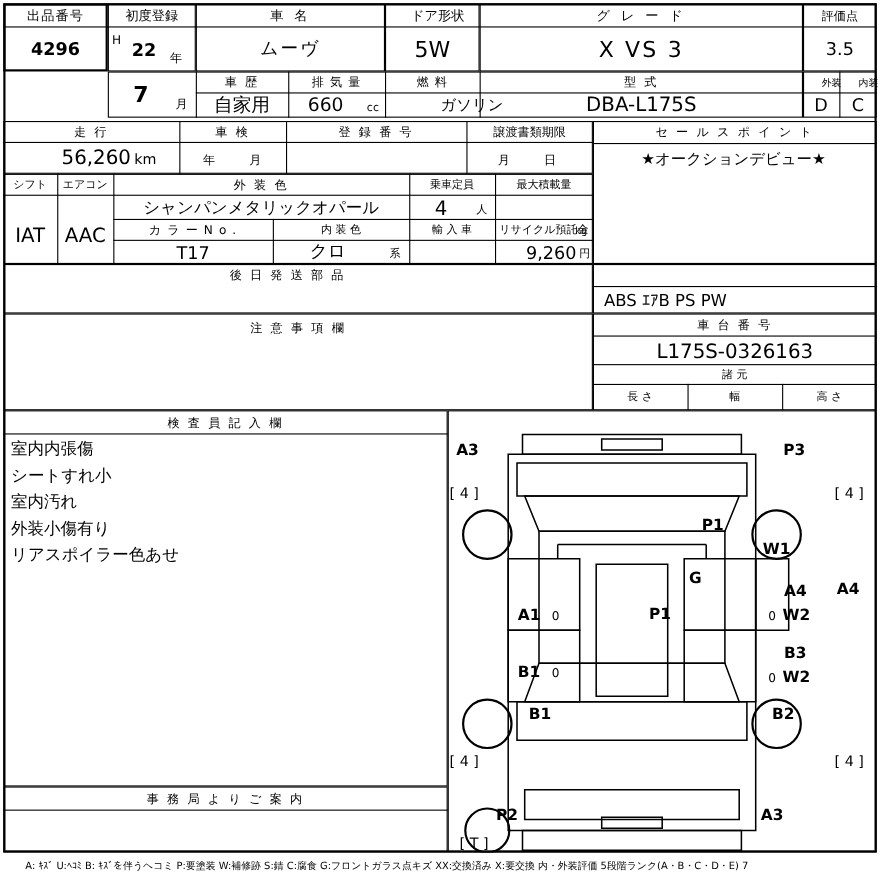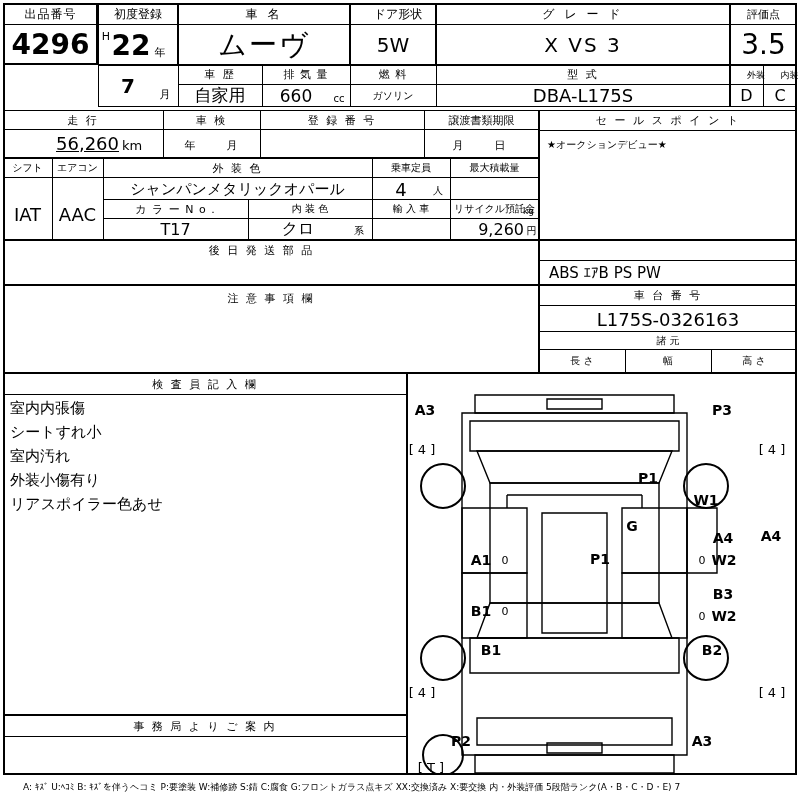--- a/index.html
+++ b/index.html
@@ -11,27 +11,27 @@
     -webkit-font-smoothing:none;
   }
   .sheet{position:relative;width:800px;height:800px;box-sizing:border-box;}
   .bx{position:absolute;box-sizing:border-box;border:1px solid #000;}
   .lbl{position:absolute;box-sizing:border-box;display:flex;align-items:center;justify-content:center;white-space:nowrap;}
   .t9{font-size:9px;padding-left:19px;}
   .t10{font-size:10px;}
   .t11{font-size:11px;}
   .t12{font-size:12px;}
   .t13{font-size:13px;}
-  .t14{font-size:10px;}
+  .t14{font-size:14px;margin-left:36px;}
   .t15{font-size:15px;}
   .t16{font-size:16px;}
   .t17{font-size:17px;}
   .t18{font-size:18px;}
   .t20{font-size:20px;}
-  .t22{font-size:28px;}
+  .t22{font-size:16px;}
   .left{justify-content:flex-start;}
   .right{justify-content:flex-end;}
   .sp1{letter-spacing:1px;}
   .sp2{letter-spacing:2px;}
   .sp3{letter-spacing:3px;}
   .vline{position:absolute;width:1px;background:#000;}
   .hline{position:absolute;height:1px;background:#000;}
   svg{display:block;}
   .dmg{position:absolute;display:flex;align-items:center;justify-content:center;font-size:14px;font-weight:bold;}
   .dmgsm{position:absolute;display:flex;align-items:center;justify-content:center;font-size:11px;}
@@ -104,21 +104,21 @@
   <div class="lbl t16" style="left:730px;top:85px;width:33px;height:21px;">D</div>
   <div class="lbl t16" style="left:763px;top:85px;width:34px;height:21px;">C</div>
 
   <div class="bx" style="left:3px;top:110px;width:536px;height:48px;"></div>
   <div class="hline" style="left:3px;top:129px;width:536px;"></div>
   <div class="vline" style="left:163px;top:110px;height:48px;"></div>
   <div class="vline" style="left:260px;top:110px;height:48px;"></div>
   <div class="vline" style="left:424px;top:110px;height:48px;"></div>
 
   <div class="lbl t11 sp2" style="left:3px;top:111px;width:160px;height:18px;">走 行</div>
-  <div class="lbl t18 right" style="left:3px;top:131px;width:116px;height:25px;text-decoration:underline;">56,260</div>
+  <div class="lbl t18 right" style="left:3px;top:131px;width:116px;height:25px;">56,260</div>
   <div class="lbl t13 left" style="left:122px;top:134px;width:36px;height:22px;">km</div>
 
   <div class="lbl t11 sp2" style="left:163px;top:111px;width:97px;height:18px;">車 検</div>
   <div class="lbl t11" style="left:180px;top:134px;width:20px;height:22px;">年</div>
   <div class="lbl t11" style="left:222px;top:134px;width:20px;height:22px;">月</div>
 
   <div class="lbl t11 sp2" style="left:260px;top:111px;width:164px;height:18px;">登 録 番 号</div>
   <div class="lbl t13" style="left:260px;top:131px;width:164px;height:25px;"></div>
 
   <div class="lbl t11" style="left:424px;top:111px;width:115px;height:18px;">譲渡書類期限</div>

